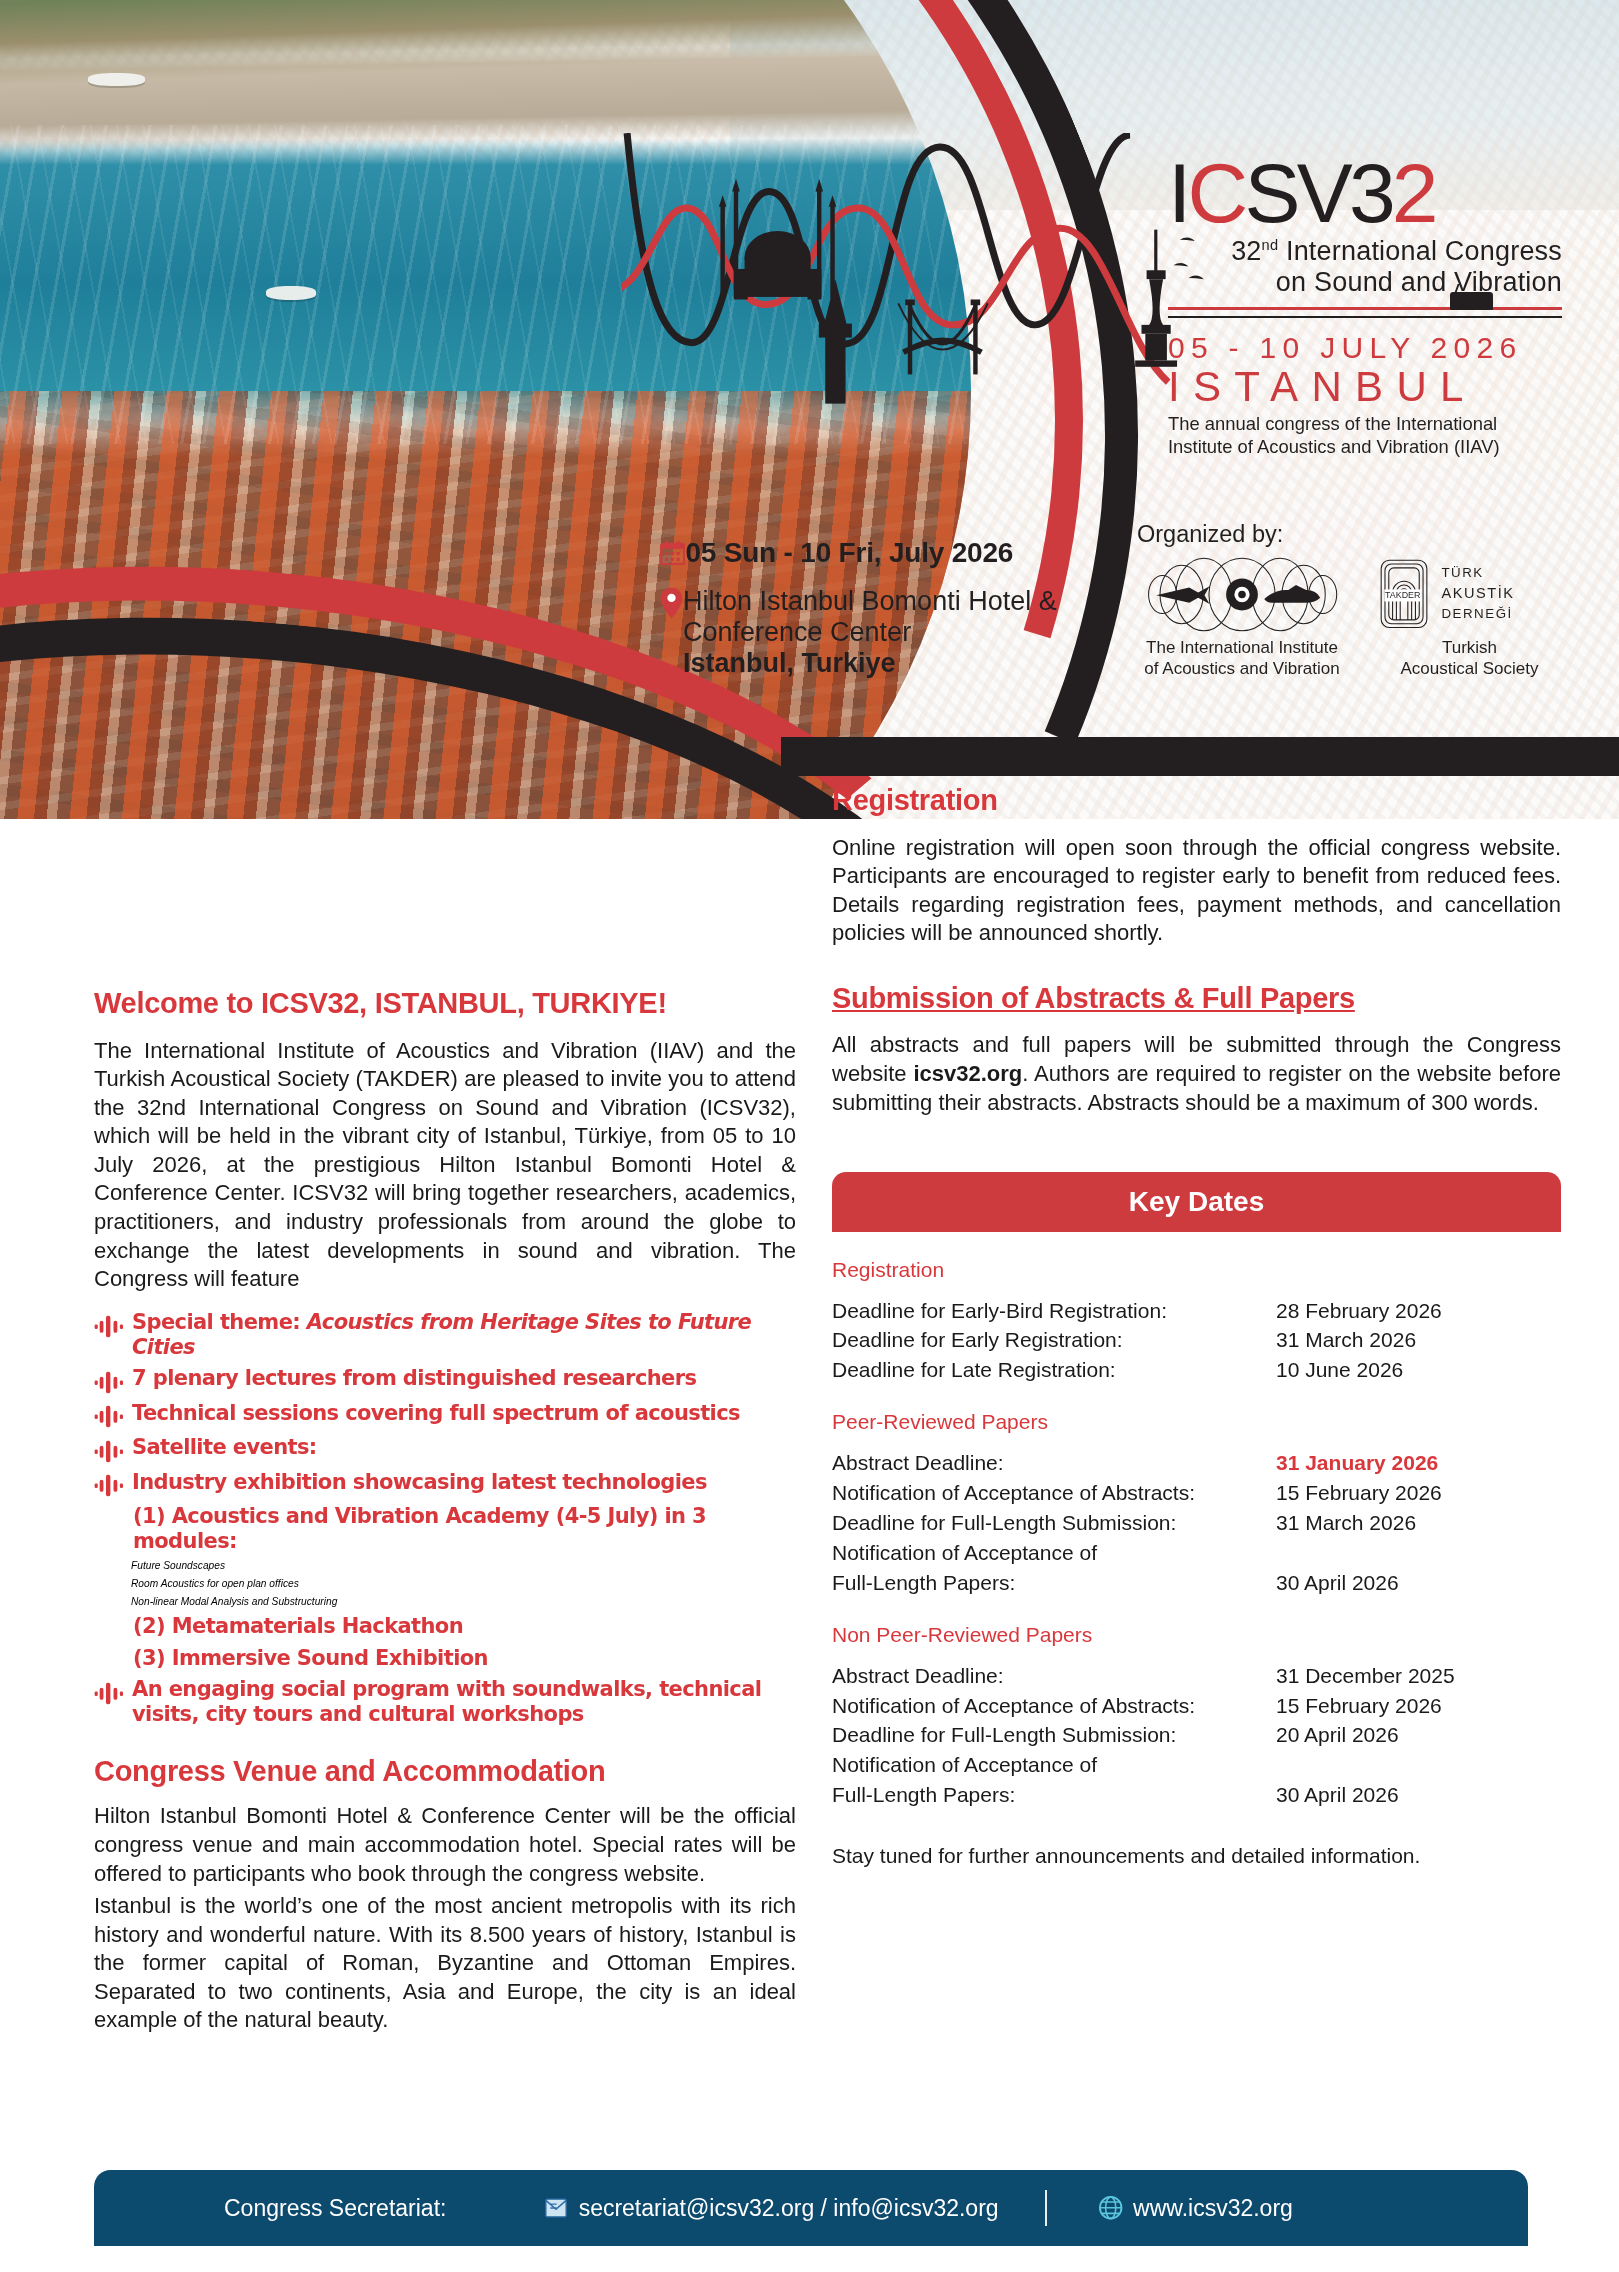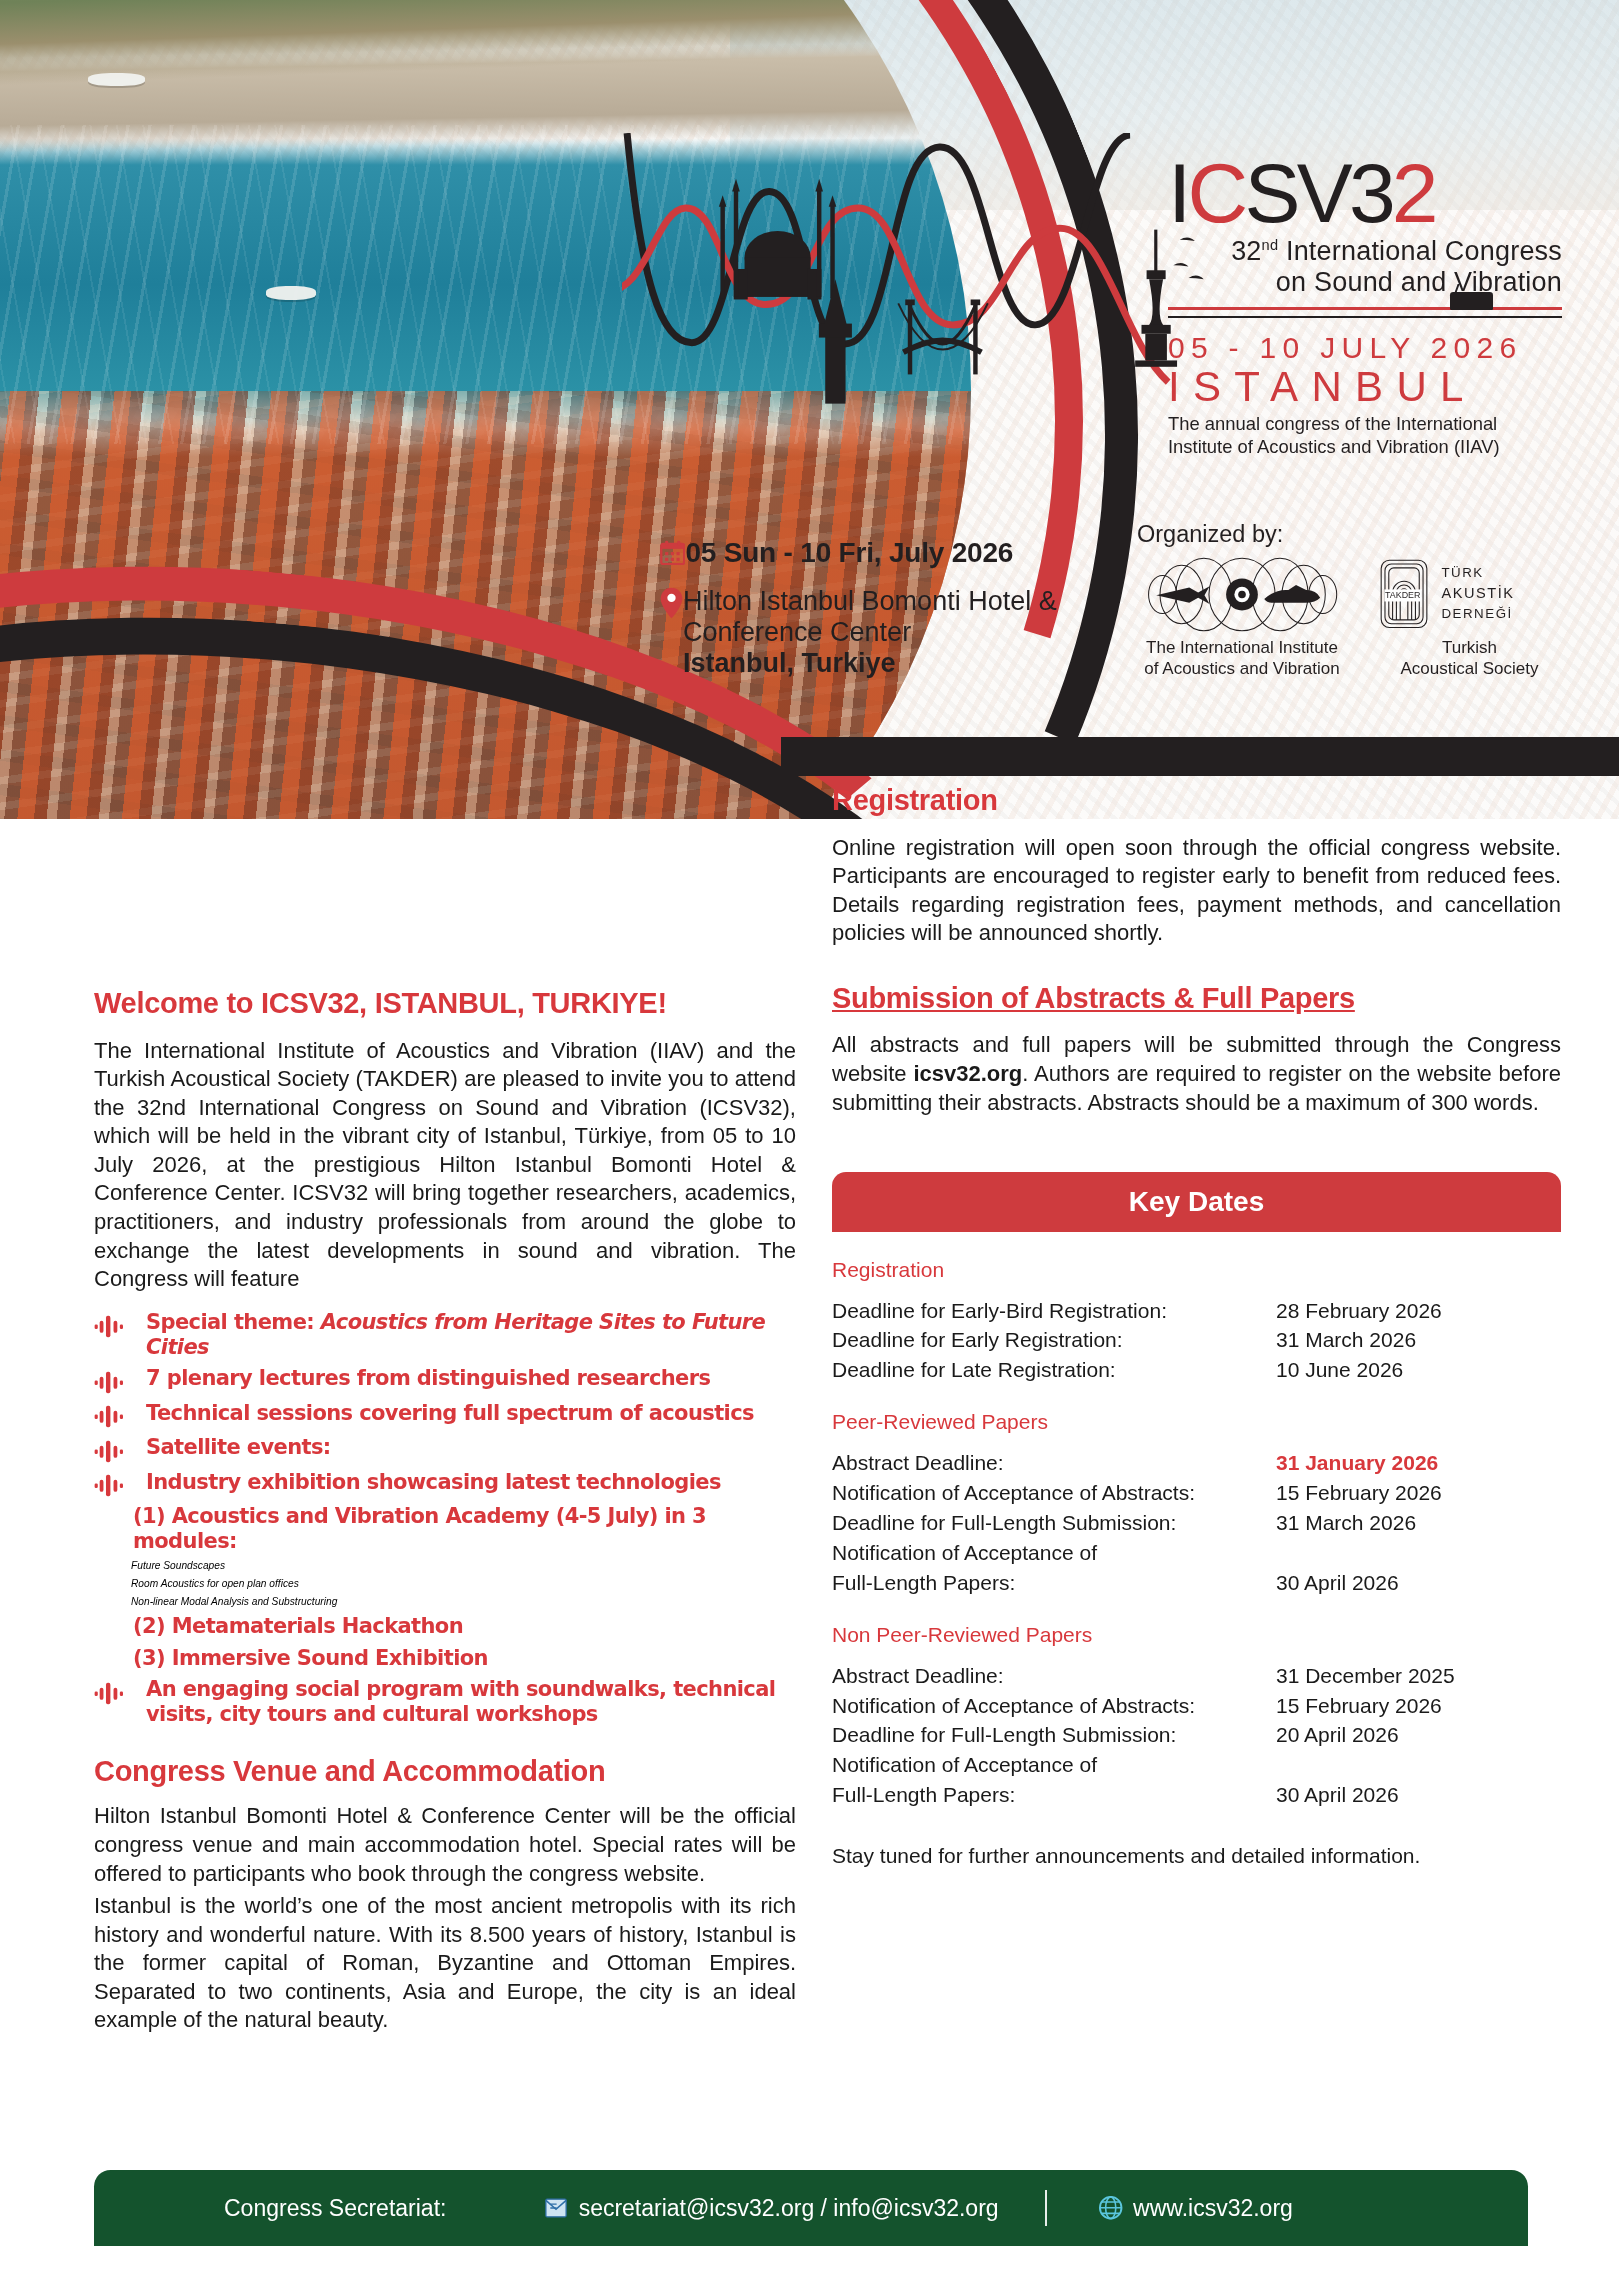--- a/index.html
+++ b/index.html
@@ -129,21 +129,21 @@
   .col-right{position:absolute;left:832px;top:784px;width:729px;}
 
   h2.sec{font-size:29px;font-weight:700;color:#d8383c;margin:0 0 16.5px;letter-spacing:-0.3px;}
   h2.sec.tight{margin-bottom:14px;}
   p.body{font-size:22px;line-height:1.30;color:#1a1a1a;margin:0;text-align:justify;}
   p.body + p.body{margin-top:3.8px;}
   p.body b{font-weight:700;}
 
   
   .bullets{margin:16.5px 0 0;padding:0;list-style:none;}
-  .bullets li{display:flex;align-items:flex-start;gap:23px;margin-bottom:7px;}
+  .bullets li{display:flex;align-items:flex-start;gap:9px;margin-bottom:7px;}
   .wave-bullet{flex:0 0 29px;width:29px;height:23px;margin-top:4.4px;}
   .b-txt{font-size:21px;line-height:1.17;color:#d8383c;font-weight:700;
          font-family:"DejaVu Sans",sans-serif;letter-spacing:-0.6px;}
   .b-txt i{font-style:italic;}
   .sublist{list-style:none;margin:2.5px 0 0 39px;padding:0;}
   .sublist li{display:block;margin-bottom:7px;font-size:21px;line-height:1.17;
     color:#d8383c;font-weight:700;font-family:"DejaVu Sans",sans-serif;letter-spacing:-0.6px;}
   .modules{margin:3.8px 0 6.3px 37px;}
   .modules div{font-style:italic;margin-bottom:7px;}
 
@@ -154,21 +154,21 @@
   .kd-group{margin-top:25.4px;}
   .kd-head{font-size:21px;color:#d8383c;margin-bottom:14px;}
   .kd-row{display:flex;align-items:baseline;font-size:21px;color:#1a1a1a;line-height:1.42;}
   .kd-label{width:444px;flex:0 0 444px;}
   .kd-val{flex:1;}
   .kd-val.hl{color:#d8383c;font-weight:700;}
   .kd-note{margin-top:34px;font-size:21px;color:#1a1a1a;}
 
   
   .footer{position:absolute;left:94px;top:2170px;width:1434px;height:76px;
-    background:#14532d;border-radius:16.5px 16.5px 0 0;
+    background:#0c4a6e;border-radius:16.5px 16.5px 0 0;
     display:flex;align-items:center;color:#fff;font-size:23px;}
   .f-sec{margin-left:130px;}
   .f-mail{margin-left:98px;display:flex;align-items:center;gap:10.2px;}
   .f-div{margin-left:46px;width:1.9px;height:36px;background:#fff;opacity:.9;}
   .f-web{margin-left:51px;display:flex;align-items:center;gap:10.2px;}
   .ico-mail{width:24px;height:24px;flex:0 0 24px;}
   .ico-globe{width:25.4px;height:25.4px;flex:0 0 25.4px;}
 </style>
 </head>
 <body>

